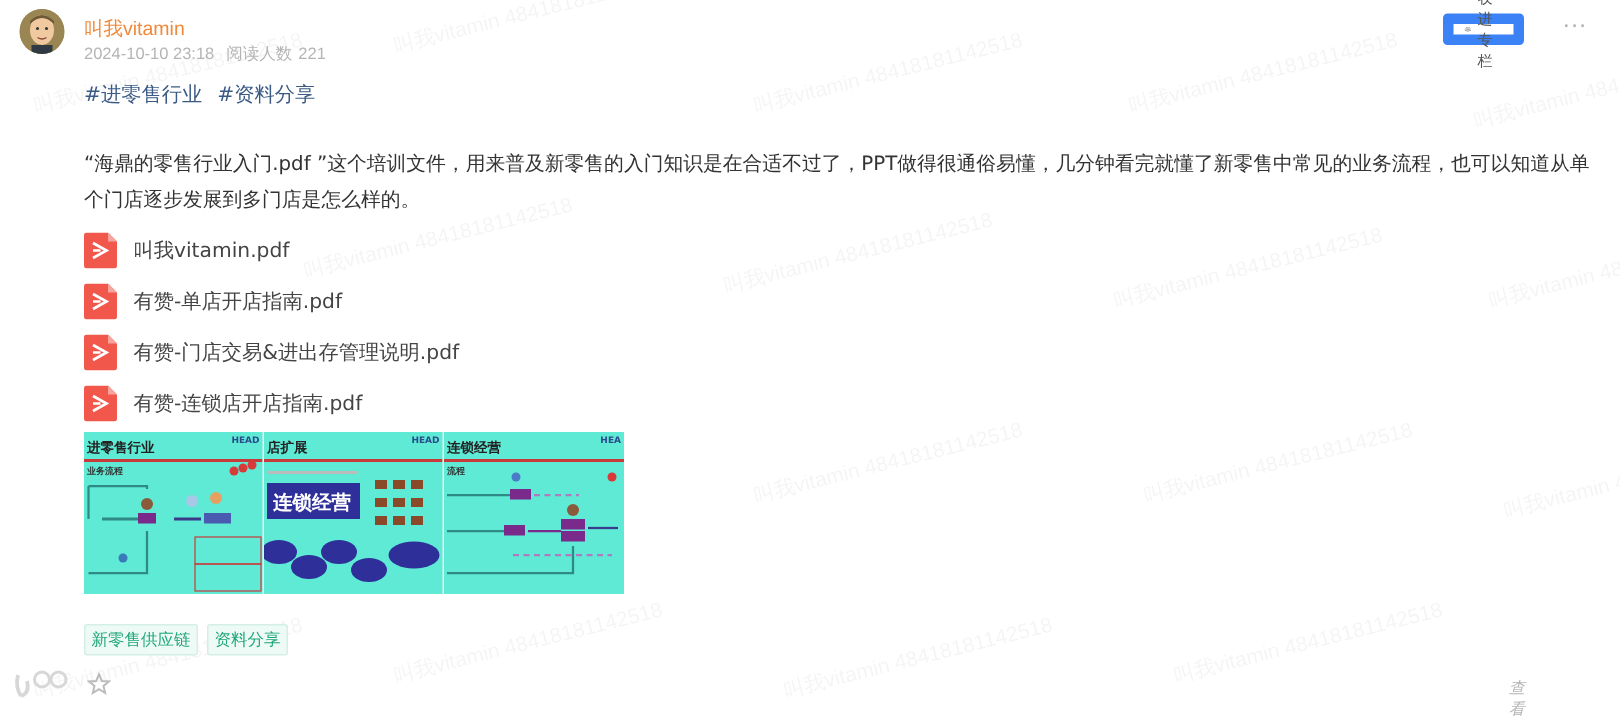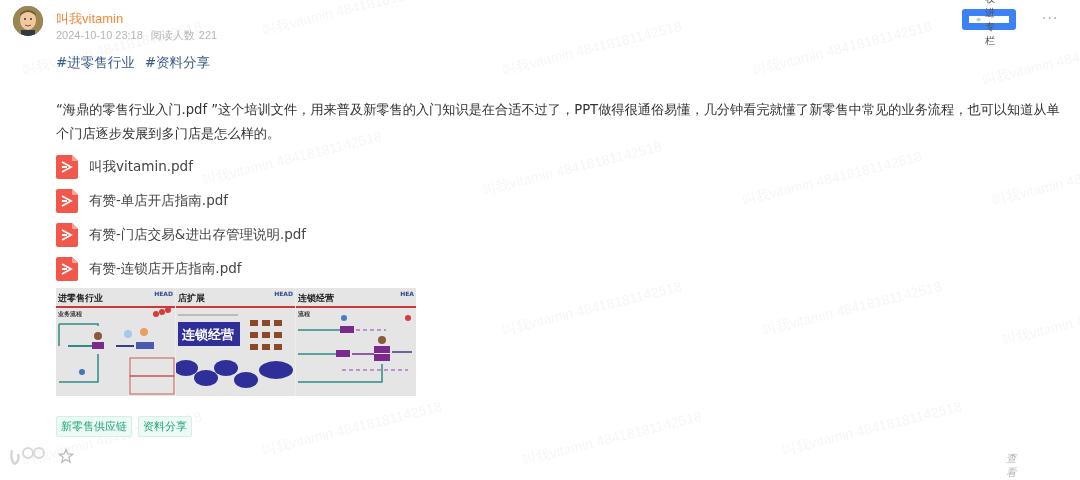--- a/index.html
+++ b/index.html
@@ -24,21 +24,21 @@
     .hashtags span { cursor: pointer; }
 
     .body-text { position: absolute; left: 56px; top: 98px; width: 1010px; font-size: 13.2px; line-height: 24px; color: #333; }
 
     .files { position: absolute; left: 56px; top: 150px; }
     .file { display: flex; align-items: center; height: 34px; cursor: pointer; }
     .file-icon { width: 22px; height: 24px; margin-right: 11px; position: relative; }
     .file-name { font-size: 13.5px; color: #444; }
 
     .thumbs { position: absolute; left: 56px; top: 288px; display: flex; gap: 0; }
-    .thumb { width: 120px; height: 108px; background: #e5e5e5; position: relative; overflow: hidden; border-right: 1px solid #eee; cursor: pointer; }
+    .thumb { width: 120px; height: 108px; background: #5eead4; position: relative; overflow: hidden; border-right: 1px solid #eee; cursor: pointer; }
     .thumb .t-title { position: absolute; left: 2px; top: 4px; font-size: 9px; font-weight: bold; color: #222; }
     .thumb .t-logo { position: absolute; right: 2px; top: 2px; font-size: 6px; color: #2a4b8c; font-weight: bold; }
     .thumb .t-rule { position: absolute; left: 0; right: 0; top: 18px; height: 1.5px; background: #c83a3a; }
     .thumb .t-sub { position: absolute; left: 2px; top: 22px; font-size: 6px; font-weight: bold; color: #333; }
 
     .tags { position: absolute; left: 56px; top: 416px; display: flex; gap: 6px; }
     .tag { font-size: 11px; color: #1fa679; background: #eefaf5; border: 1px solid #d4efe4; padding: 2px 4px; border-radius: 2px; cursor: pointer; }
 
     .brand { position: absolute; left: 8px; top: 444px; display: flex; align-items: center; }
     .brand-logo { font-size: 20px; color: #fff; font-weight: bold; -webkit-text-stroke: 1px #d7d7d7; letter-spacing: 1px; }

